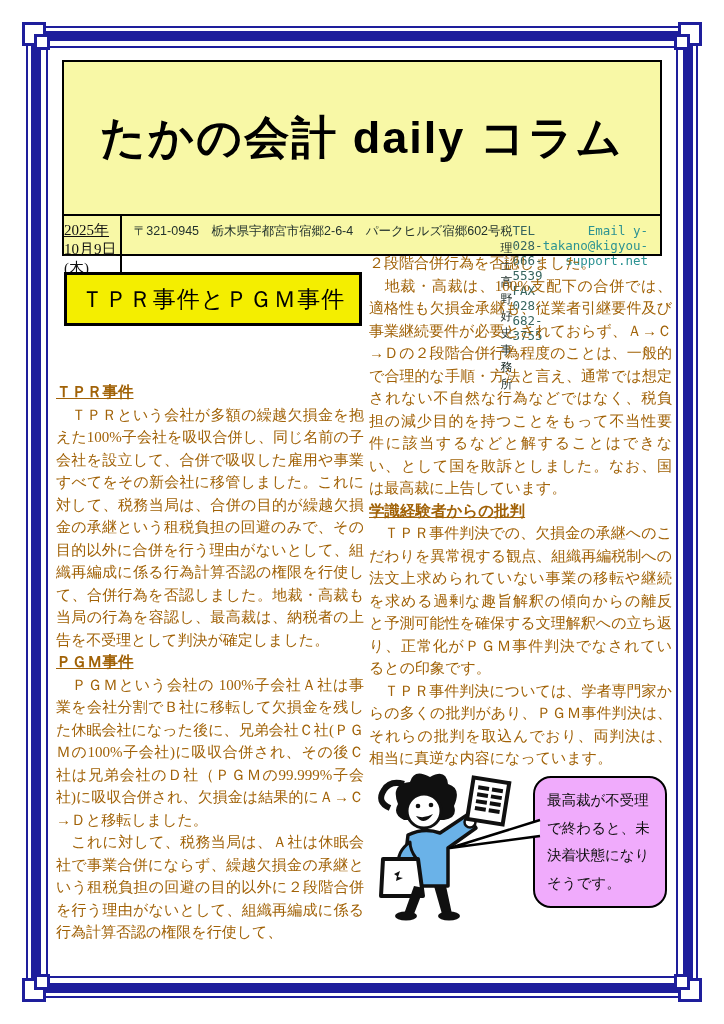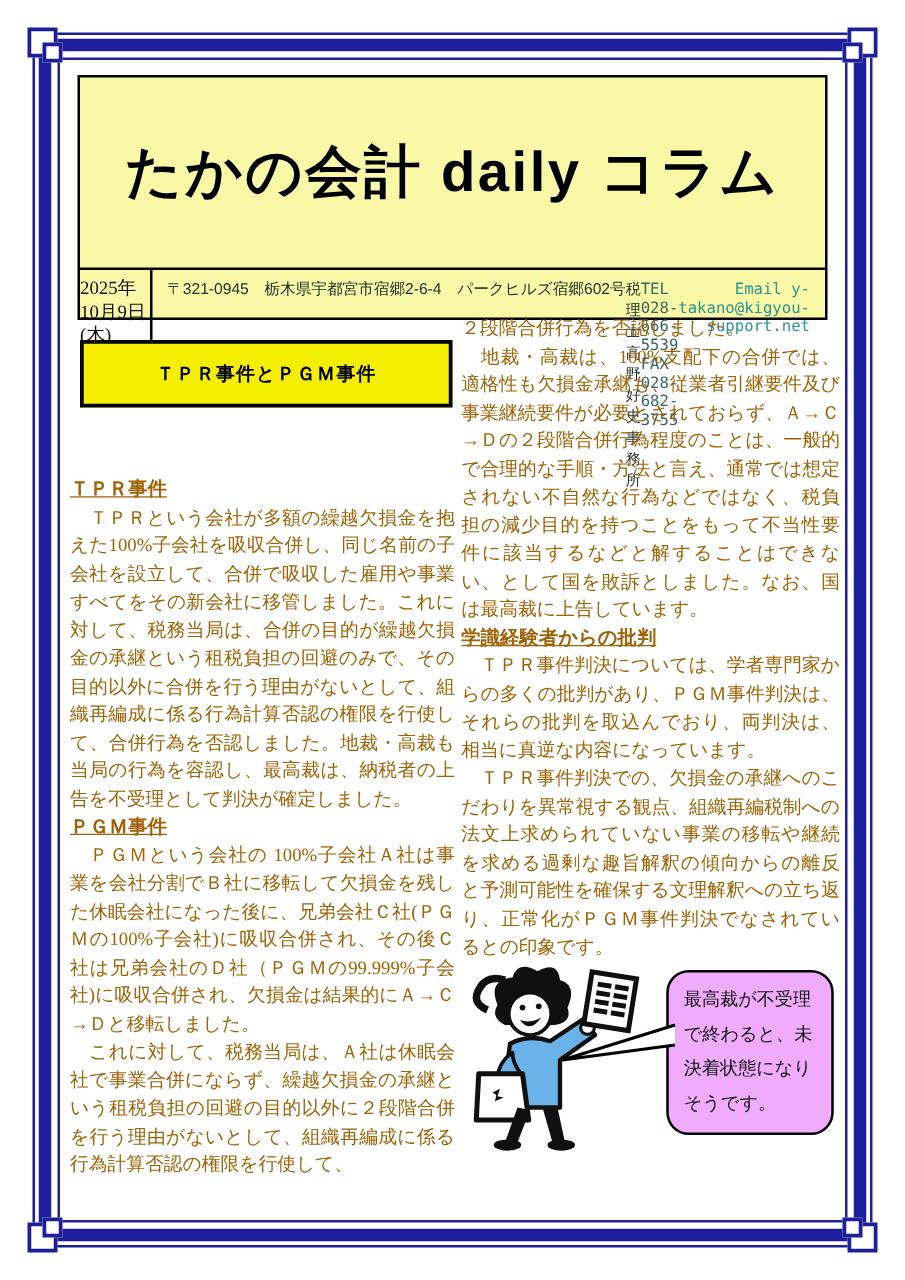--- a/index.html
+++ b/index.html
@@ -24,35 +24,35 @@
   .c-br  { right:22px; bottom:22px; }.c-br2{ right:34px; bottom:34px; }
 
   
   .masthead { position:absolute; left:62px; top:60px; width:600px; height:196px;
     background:var(--header_bg,#f8f8a6); border:2px solid #000; box-sizing:border-box; }
   .masthead-title { height:152px; display:flex; align-items:center; justify-content:center;
     font-family:"Liberation Sans", sans-serif; font-size:45px; font-weight:600;
     letter-spacing:2px; color:#000; }
   .masthead-info { display:flex; border-top:2px solid #000; height:67px; }
   .info-date { width:181px; display:flex; align-items:center; justify-content:center;
-    font-size:15px; color:#111; }
+    font-size:15px; color:#111;text-decoration:underline; }
   .info-office { flex:1; border-left:2px solid #000; padding:7px 10px 4px 12px;
     display:flex; flex-direction:row; justify-content:space-between; box-sizing:border-box; }
   .office-line1 { font-family:"Liberation Sans", sans-serif; font-size:12.5px; color:#23322d; white-space:nowrap; }
   .office-line2 { display:flex; justify-content:space-between; align-items:baseline; }
   .office-name { font-family:"Liberation Sans", sans-serif; font-size:12px; color:#23322d; }
   .office-tel { font-family:"DejaVu Sans Mono", monospace; font-size:12.5px; color:#37655f; }
   .office-email { text-align:right; font-family:"DejaVu Sans Mono", monospace;
     font-size:12.5px; color:var(--email,#2d9393); padding-right:2px; }
 
   
   .headline-box { position:absolute; left:64px; top:272px; width:298px; height:54px;
     background:var(--headline_bg,#f4ee00); border:3px solid #000; box-sizing:border-box;
     display:flex; align-items:center; justify-content:center;
-    font-family:"Liberation Sans", sans-serif; font-size:15px; font-weight:bold;
+    font-family:"Liberation Sans", sans-serif; font-size:23px; font-weight:normal;
     letter-spacing:1px; color:#000; }
 
   
   .col { position:absolute; font-size:15px; line-height:22.5px; text-align:justify;
     color:#a16207; }
   .col-left  { left:56px;  top:333px; width:308px;margin-top:48px; }
   .col-right { left:369px; top:252px; width:303px; }
   .col p { margin:0; }
   .sec-heading { font-weight:bold; text-decoration:underline; font-size:15.5px;
     line-height:22.5px; }
@@ -104,22 +104,22 @@
     <p>　ＴＰＲという会社が多額の繰越欠損金を抱えた100%子会社を吸収合併し、同じ名前の子会社を設立して、合併で吸収した雇用や事業すべてをその新会社に移管しました。これに対して、税務当局は、合併の目的が繰越欠損金の承継という租税負担の回避のみで、その目的以外に合併を行う理由がないとして、組織再編成に係る行為計算否認の権限を行使して、合併行為を否認しました。地裁・高裁も当局の行為を容認し、最高裁は、納税者の上告を不受理として判決が確定しました。</p>
     <div class="sec-heading">ＰＧＭ事件</div>
     <p>　ＰＧＭという会社の 100%子会社Ａ社は事業を会社分割でＢ社に移転して欠損金を残した休眠会社になった後に、兄弟会社Ｃ社(ＰＧＭの100%子会社)に吸収合併され、その後Ｃ社は兄弟会社のＤ社（ＰＧＭの99.999%子会社)に吸収合併され、欠損金は結果的にＡ→Ｃ→Ｄと移転しました。</p>
     <p>　これに対して、税務当局は、Ａ社は休眠会社で事業合併にならず、繰越欠損金の承継という租税負担の回避の目的以外に２段階合併を行う理由がないとして、組織再編成に係る行為計算否認の権限を行使して、</p>
   </div>
 
   <div class="col col-right">
     <p>２段階合併行為を否認しました。</p>
     <p>　地裁・高裁は、100%支配下の合併では、適格性も欠損金承継も、従業者引継要件及び事業継続要件が必要とされておらず、Ａ→Ｃ→Ｄの２段階合併行為程度のことは、一般的で合理的な手順・方法と言え、通常では想定されない不自然な行為などではなく、税負担の減少目的を持つことをもって不当性要件に該当するなどと解することはできない、として国を敗訴としました。なお、国は最高裁に上告しています。</p>
     <div class="sec-heading">学識経験者からの批判</div>
+    <p>　ＴＰＲ事件判決での、欠損金の承継へのこだわりを異常視する観点、組織再編税制への法文上求められていない事業の移転や継続を求める過剰な趣旨解釈の傾向からの離反と予測可能性を確保する文理解釈への立ち返り、正常化がＰＧＭ事件判決でなされているとの印象です。</p>
     <p>　ＴＰＲ事件判決については、学者専門家からの多くの批判があり、ＰＧＭ事件判決は、それらの批判を取込んでおり、両判決は、相当に真逆な内容になっています。</p>
-    <p>　ＴＰＲ事件判決での、欠損金の承継へのこだわりを異常視する観点、組織再編税制への法文上求められていない事業の移転や継続を求める過剰な趣旨解釈の傾向からの離反と予測可能性を確保する文理解釈への立ち返り、正常化がＰＧＭ事件判決でなされているとの印象です。</p>
   </div>
 
   <div class="clipart">
     <svg width="145" height="152" viewBox="0 0 145 152">
 
       <path d="M28,32 Q20,12 40,10 Q44,-4 60,5 Q76,-4 78,12 Q92,16 84,34 Q88,46 74,48 L34,48 Q22,42 28,32 Z" fill="#101010"></path>
       <path d="M20,36 Q6,30 14,18 Q20,8 34,12" fill="none" stroke="#101010" stroke-width="6"></path>
 
       <circle cx="54" cy="39" r="17" fill="#ffffff" stroke="#101010" stroke-width="3"></circle>
       <circle cx="48" cy="34" r="2.3" fill="#101010"></circle>

